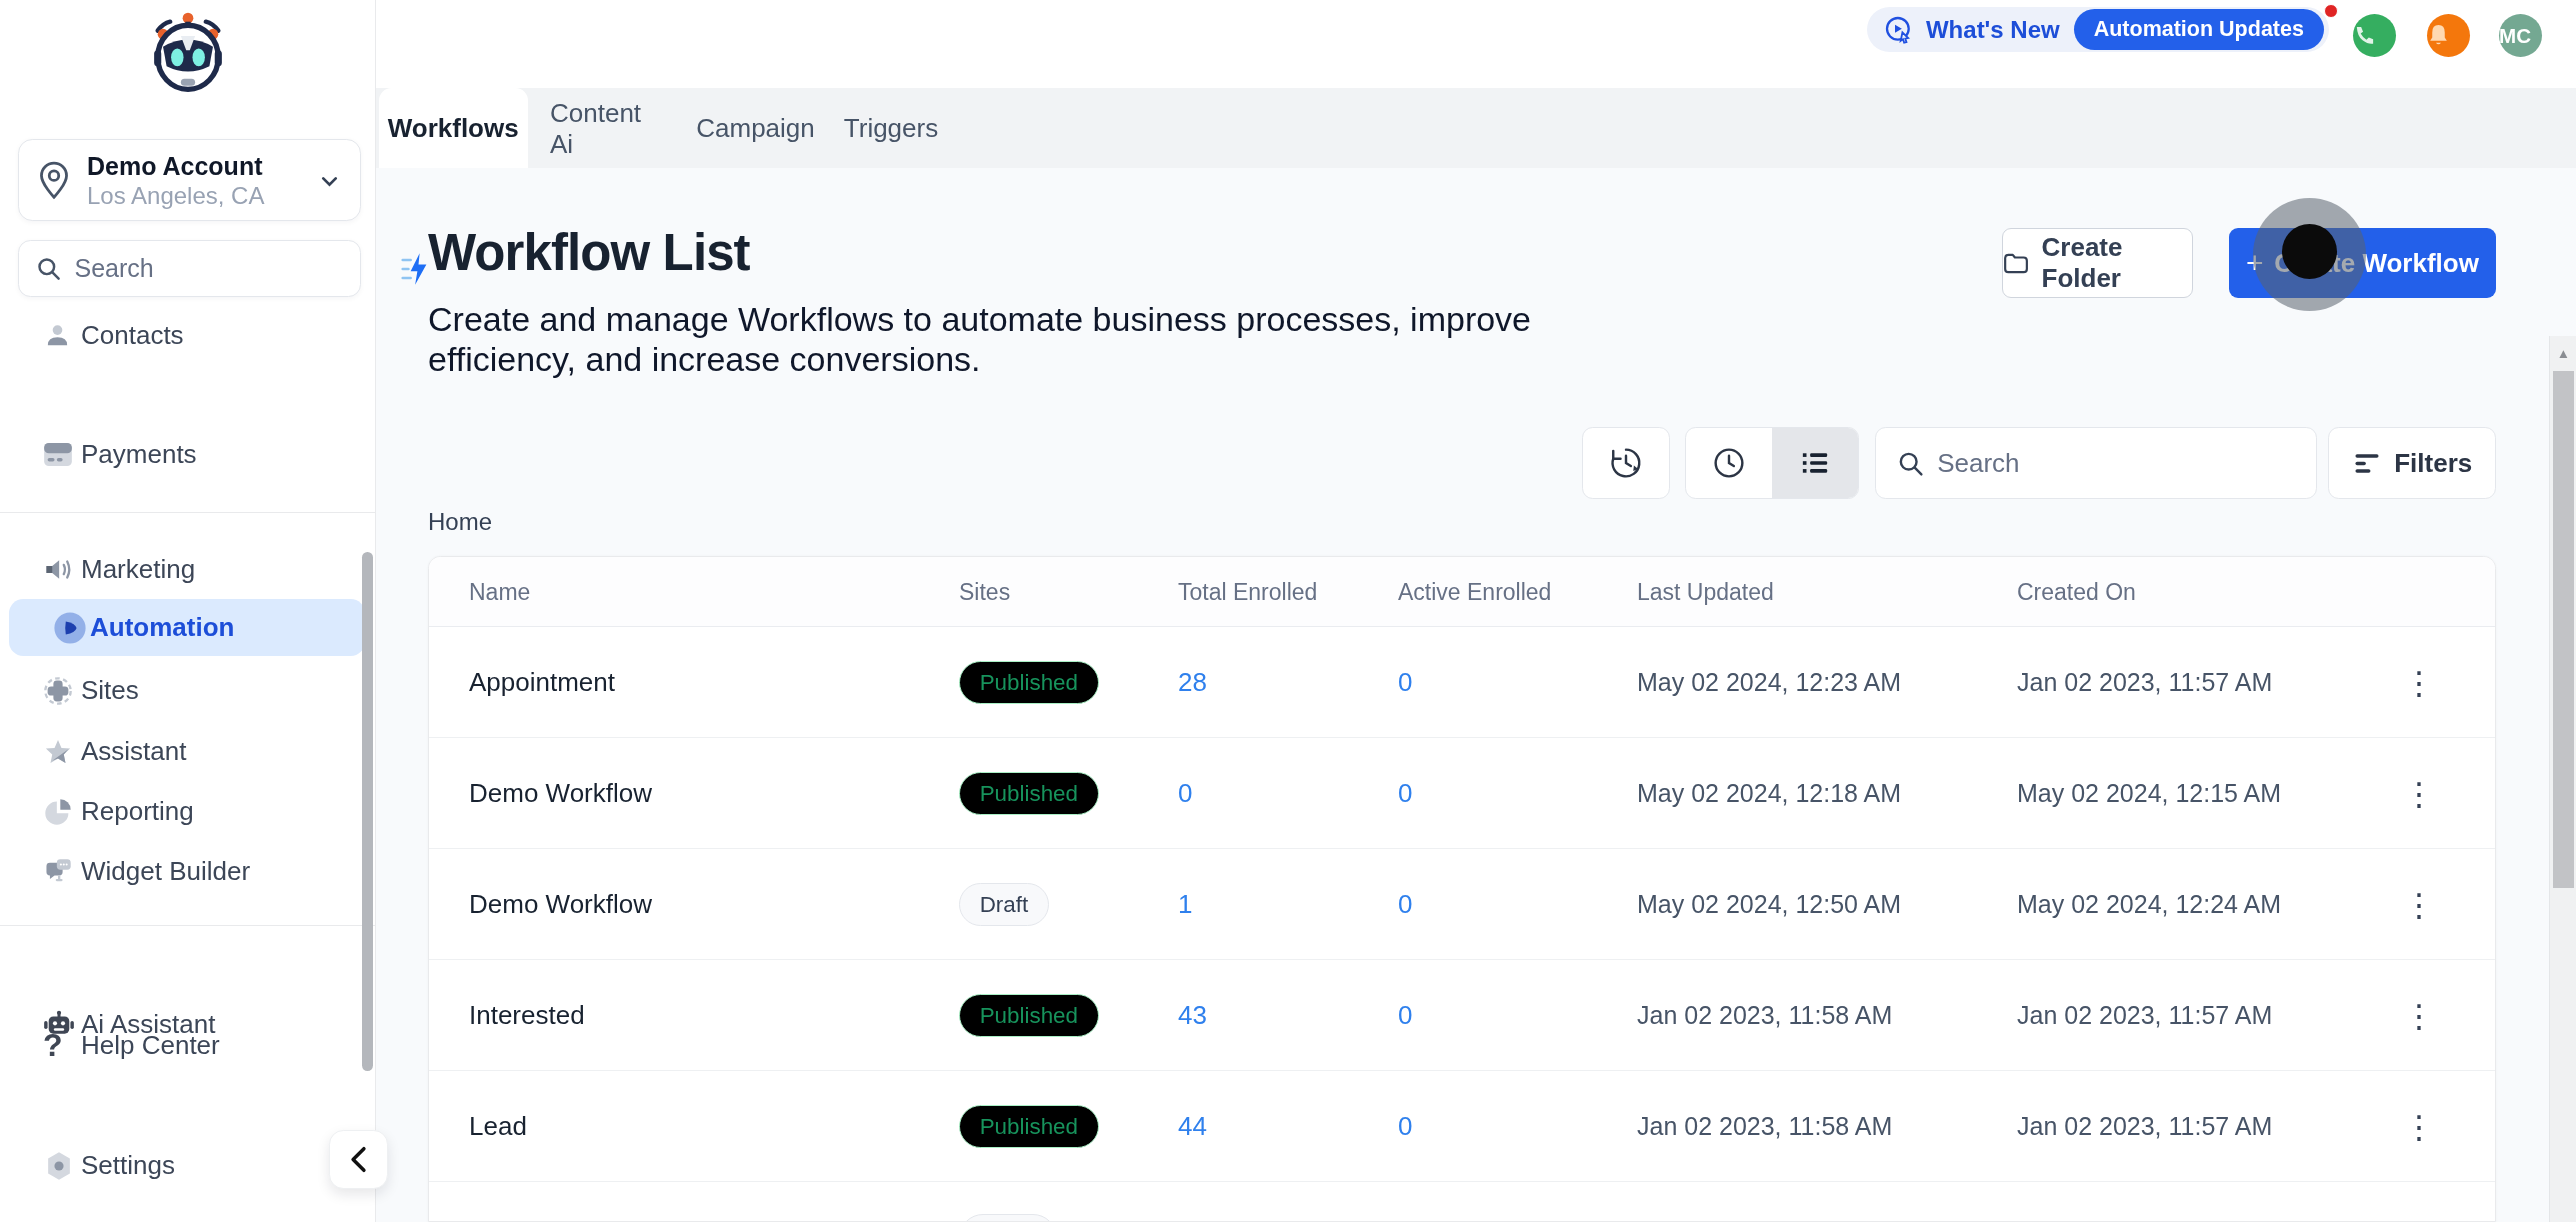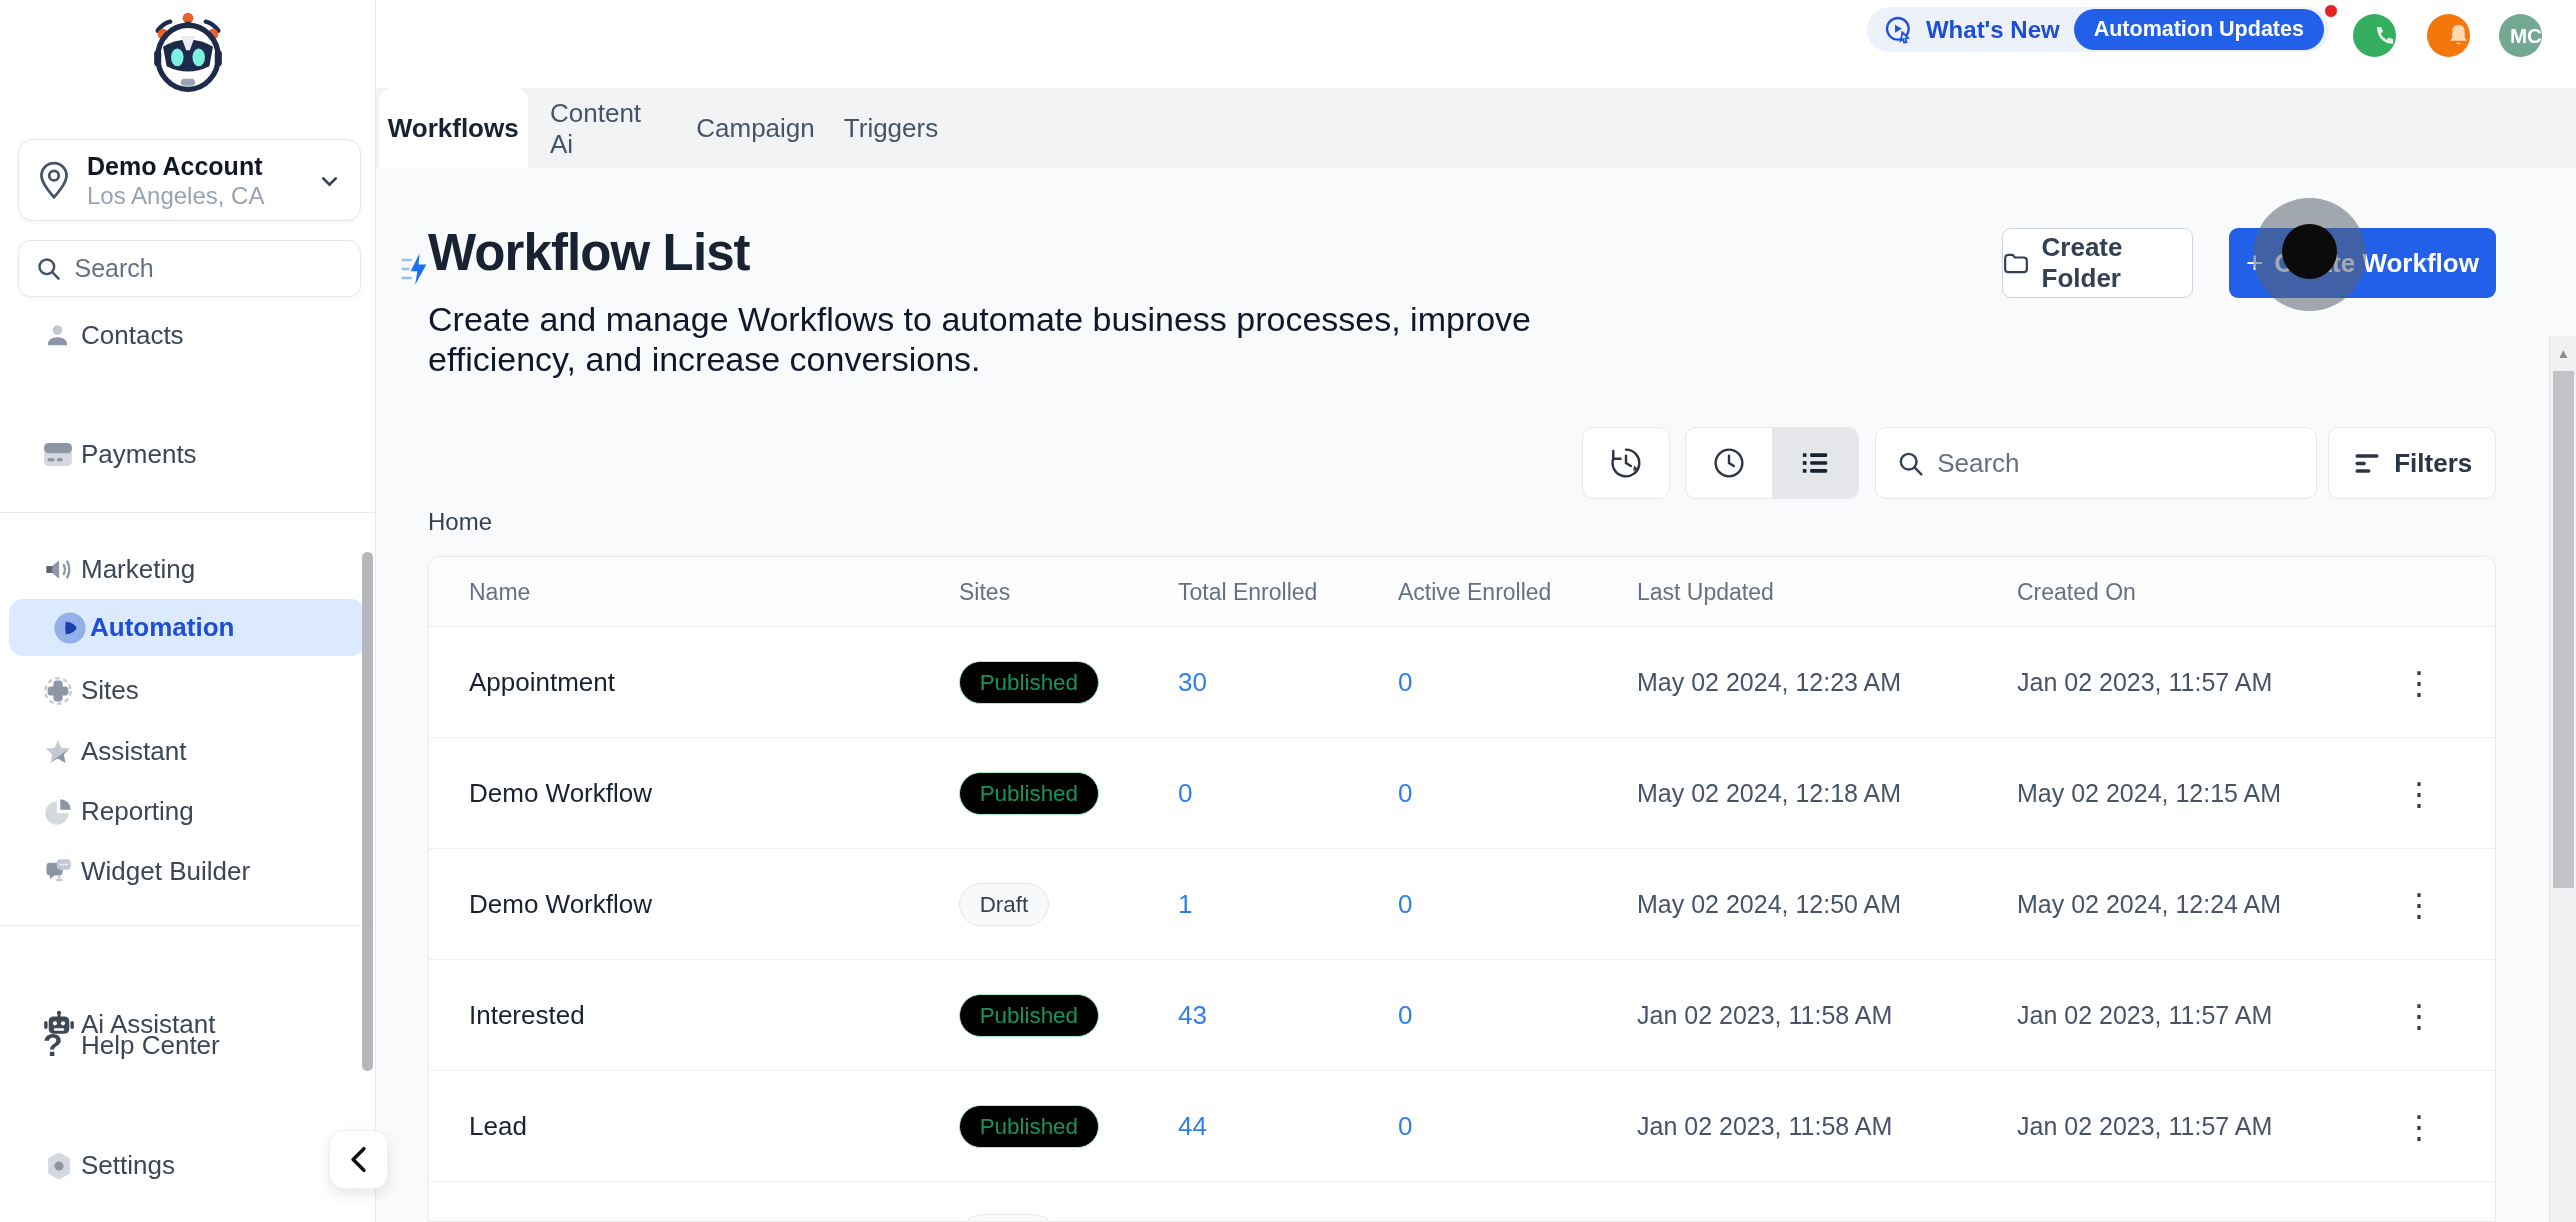--- a/index.html
+++ b/index.html
@@ -47,21 +47,21 @@
   .whatsnew-pill { position:absolute; right:247px; top:7.2px; height:45px;
                    background:#edf1fa; border-radius:894px; display:flex; align-items:center;
                    padding:0 5.4px 0 16px; cursor:pointer; }
   .whatsnew-pill .wn-ic { color:#2050e0; margin-right:10.7px; display:flex; }
   .whatsnew-label { font-size:24px; font-weight:bold; color:#1d4ed8; margin-right:14.3px; }
   .au-badge { background:#2360ea; color:#fff; font-size:21.5px; font-weight:bold;
               border-radius:894px; padding:8px 19.7px; }
   .red-dot { position:absolute; right:238px; top:3.6px; width:14.3px; height:14.3px;
              background:#e02424; border-radius:50%; border:1.8px solid #fff; }
   .hd-circle { position:absolute; top:14.3px; width:43px; height:43px; border-radius:50%;
-               display:flex; align-items:center; justify-content:flex-end; cursor:pointer; }
+               display:flex; align-items:center; justify-content:flex-start; cursor:pointer; }
   .hd-phone { right:180px; background:#35ae60; color:#dff3e6; }
   .hd-bell  { right:106px; background:#f4770c; color:#ffd9b0; }
   .hd-avatar{ right:34px;  background:#74a892; color:#fff; font-size:20.6px; font-weight:bold; }
 
   
   .tabstrip { position:absolute; left:376px; top:88px; width:2200px; height:81px; background:#f1f3f5; }
   .tab { position:absolute; top:0; height:81px; display:flex; align-items:center;
          justify-content:center; font-size:26px; color:#475467; cursor:pointer; }
   .tab.active { background:#ffffff; border-radius:12.5px 12.5px 0 0; color:#182230; font-weight:bold; }
 
@@ -436,21 +436,21 @@
       <div class="th col-updated">Last Updated</div>
       <div class="th col-created">Created On</div>
     </div>
     <div id="tbody">
   <div class="trow">
     <div class="cell col-name">Appointment</div>
     <div class="cell col-status">
             <span class="badge published">Published</span>
           </div>
     <div class="cell col-total">
-            <span class="num-link">30</span>
+            <span class="num-link">28</span>
           </div>
     <div class="cell col-active">
             <span class="num-link">0</span>
           </div>
     <div class="cell col-updated">May 02 2024, 12:23 AM</div>
     <div class="cell col-created">Jan 02 2023, 11:57 AM</div>
     <div class="cell col-kebab">
             <span class="kebab">⋮</span>
           </div>
   </div>

